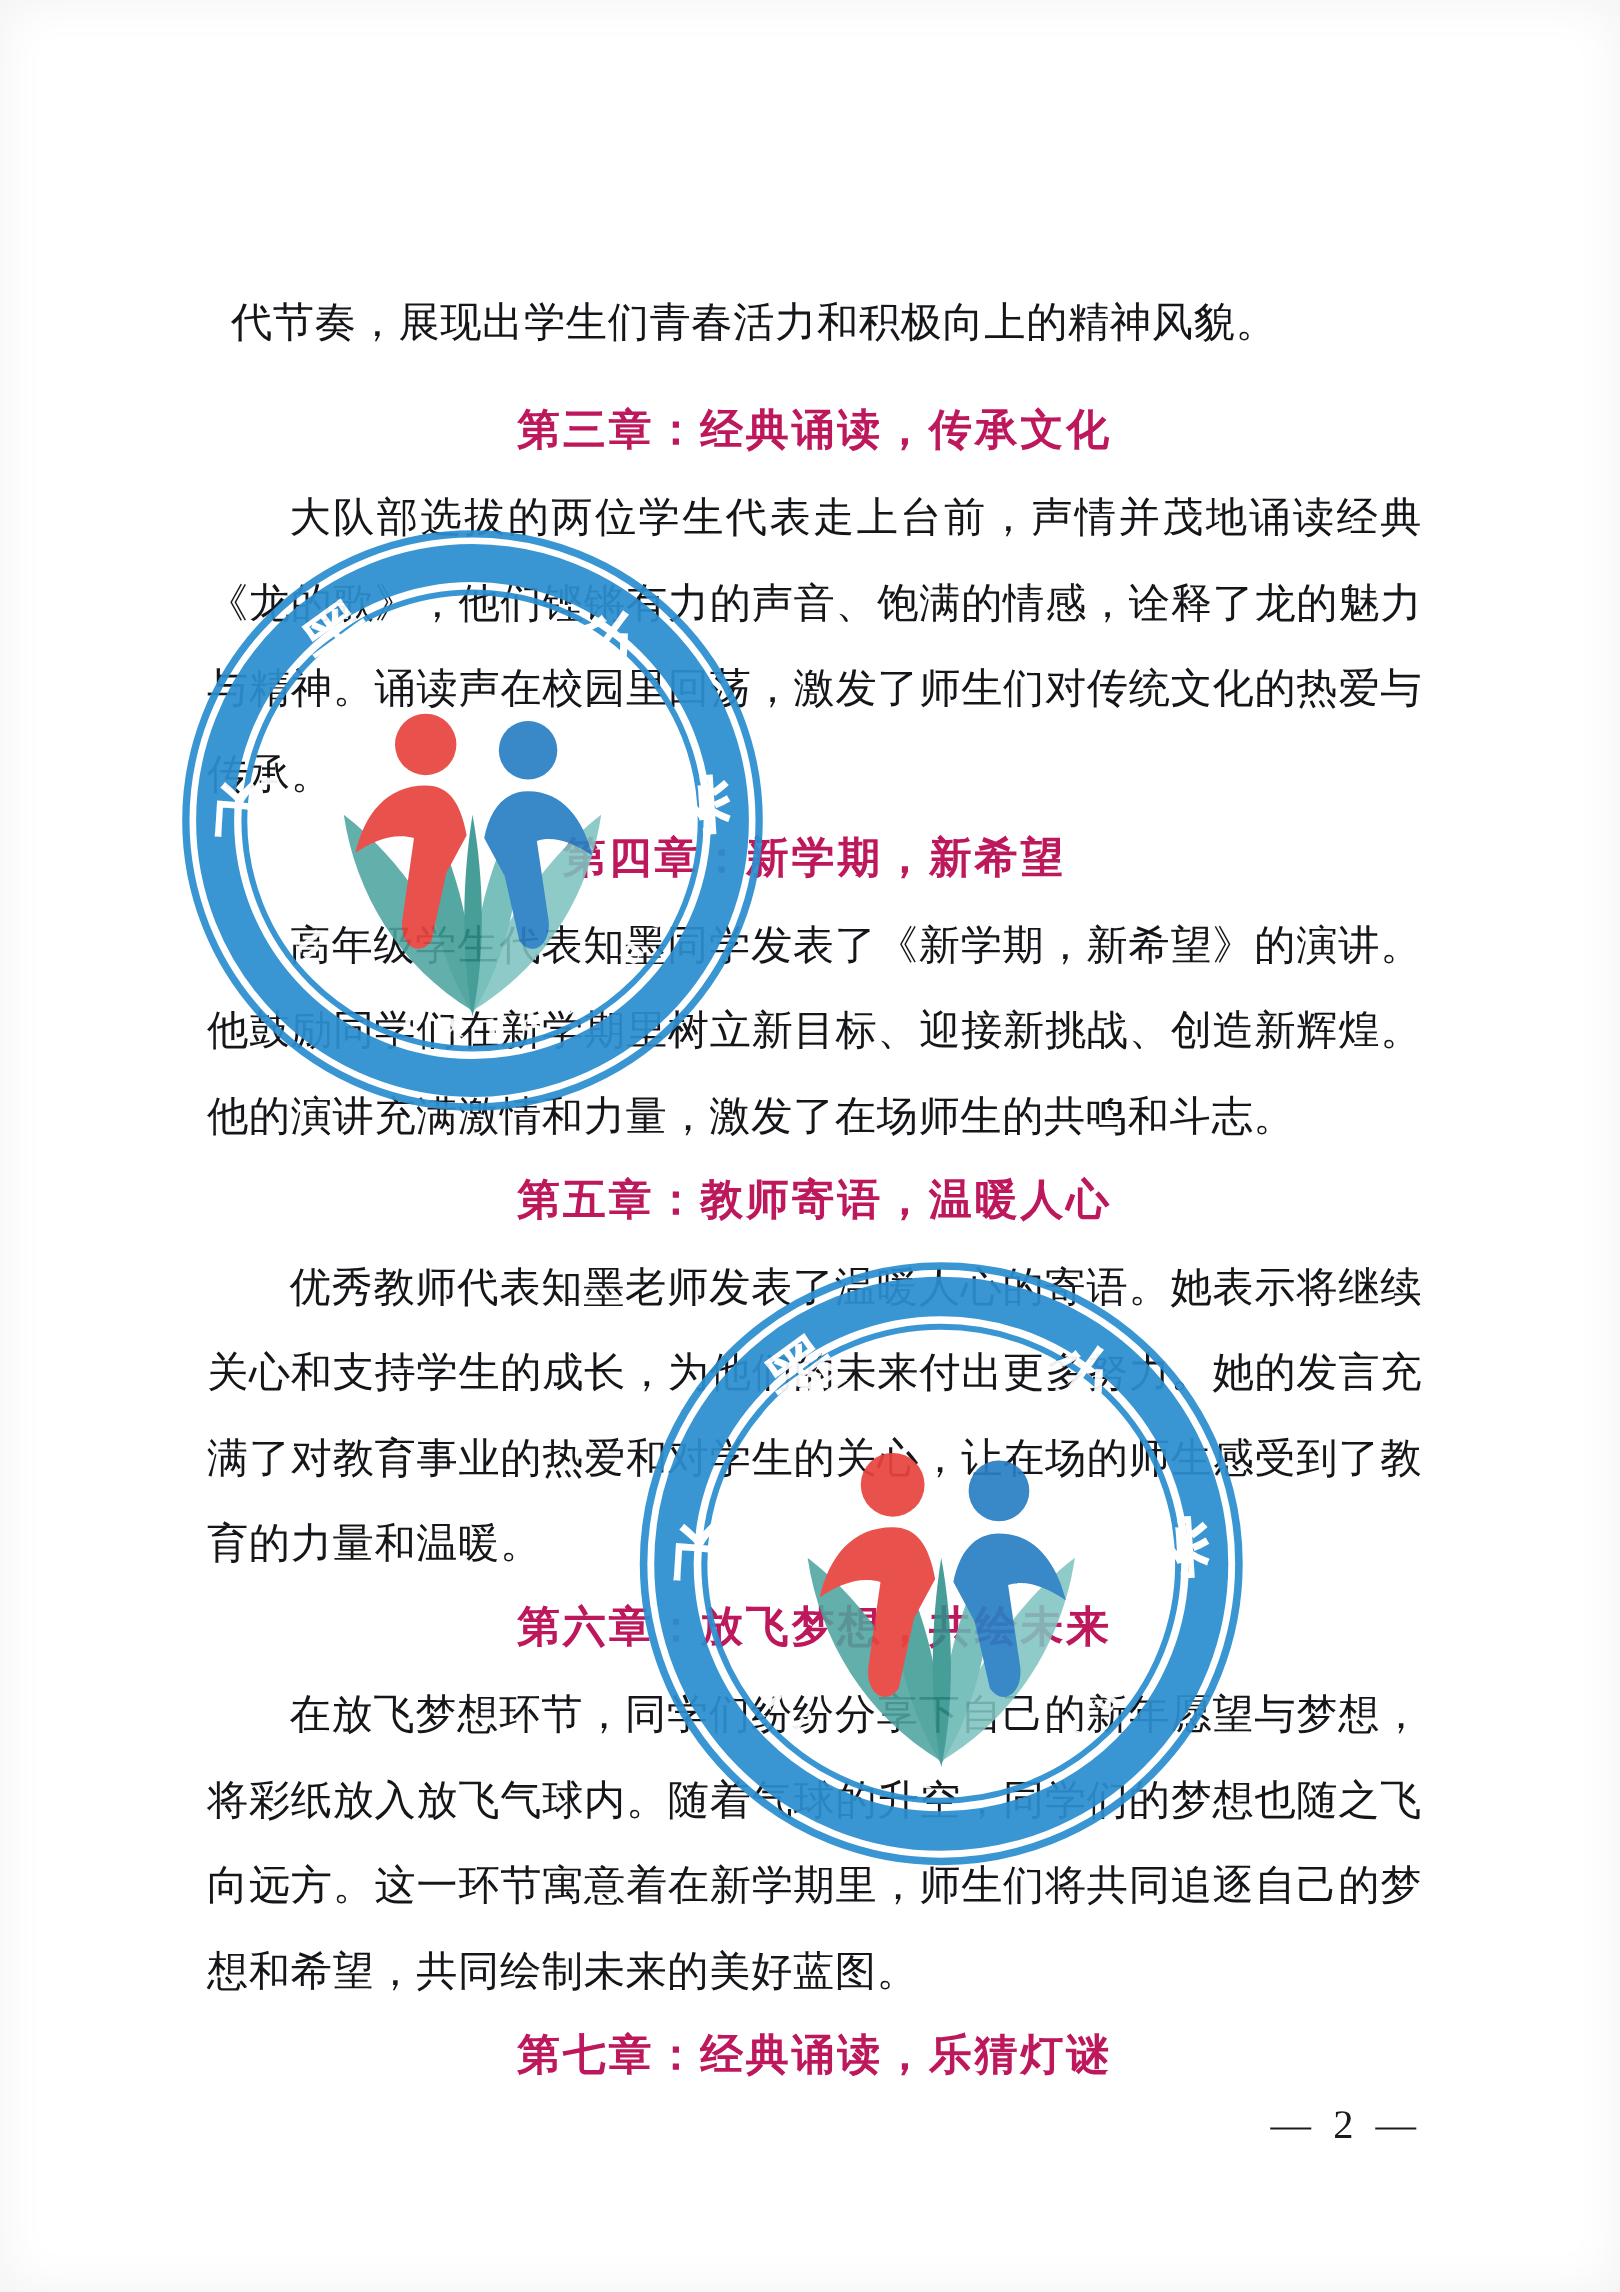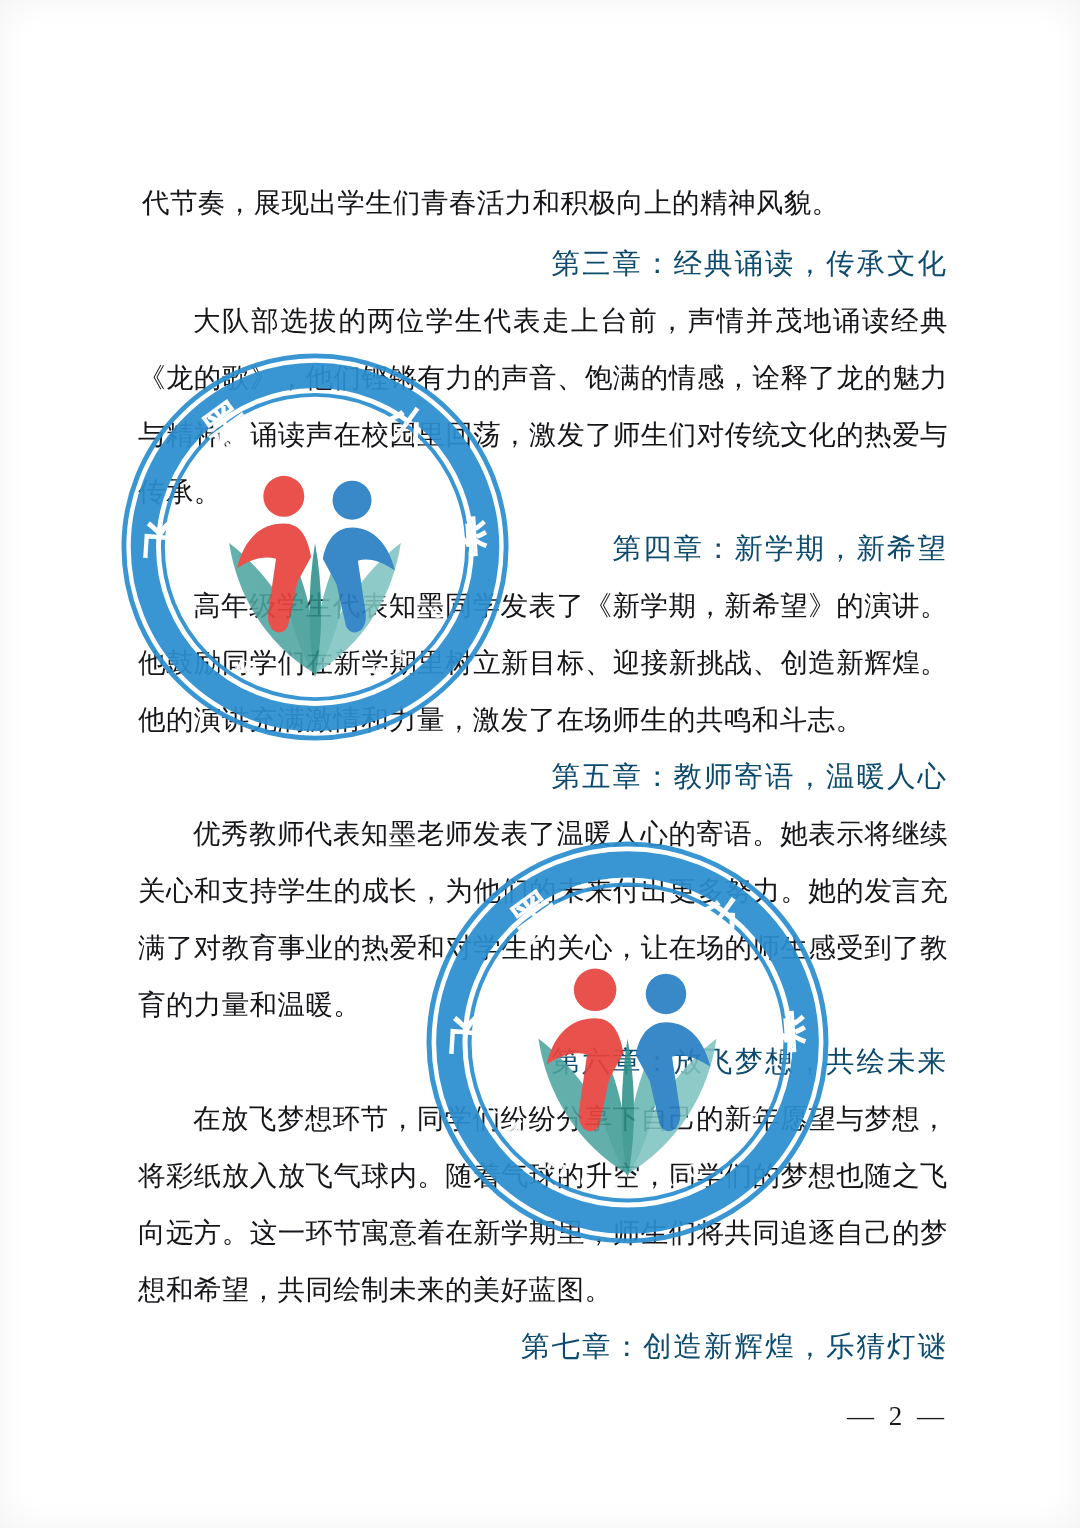--- a/index.html
+++ b/index.html
@@ -38,32 +38,32 @@
     color: #16161a;
     text-align: justify;
     text-justify: inter-ideograph;
     letter-spacing: 0.4px;
   }
   p.para {
     margin: 0;
     text-indent: 2em;
   }
   p.cont {
-    margin: 4px;
+    margin: 16px;
     text-indent: 0;
   }
   h2.chapter {
     margin: 0;
     font-size: 28.5px;
     line-height: 57px;
-    font-weight: normal;
-    text-align: right;
+    font-weight: bold;
+    text-align: center;
     letter-spacing: 2px;
     font-family: "Liberation Serif", "DejaVu Serif", serif;
-    color: #0c4a6e;
+    color: #be185d;
   }
   .pagenum {
     position: absolute;
     left: 0;
     right: 0;
     bottom: 96px;
     text-align: right;
     padding-right: 132px;
     font-family: "Liberation Serif", "DejaVu Serif", serif;
     font-size: 27px;
@@ -95,21 +95,21 @@
     <div class="doc-body">
       <p class="cont">代节奏，展现出学生们青春活力和积极向上的精神风貌。</p>
       <h2 class="chapter">第三章：经典诵读，传承文化</h2>
       <p class="para">大队部选拔的两位学生代表走上台前，声情并茂地诵读经典《龙的歌》，他们铿锵有力的声音、饱满的情感，诠释了龙的魅力与精神。诵读声在校园里回荡，激发了师生们对传统文化的热爱与传承。</p>
       <h2 class="chapter">第四章：新学期，新希望</h2>
       <p class="para">高年级学生代表知墨同学发表了《新学期，新希望》的演讲。他鼓励同学们在新学期里树立新目标、迎接新挑战、创造新辉煌。他的演讲充满激情和力量，激发了在场师生的共鸣和斗志。</p>
       <h2 class="chapter">第五章：教师寄语，温暖人心</h2>
       <p class="para">优秀教师代表知墨老师发表了温暖人心的寄语。她表示将继续关心和支持学生的成长，为他们的未来付出更多努力。她的发言充满了对教育事业的热爱和对学生的关心，让在场的师生感受到了教育的力量和温暖。</p>
       <h2 class="chapter">第六章：放飞梦想，共绘未来</h2>
       <p class="para">在放飞梦想环节，同学们纷纷分享下自己的新年愿望与梦想，将彩纸放入放飞气球内。随着气球的升空，同学们的梦想也随之飞向远方。这一环节寓意着在新学期里，师生们将共同追逐自己的梦想和希望，共同绘制未来的美好蓝图。</p>
-      <h2 class="chapter">第七章：创造新辉煌，乐猜灯谜</h2>
+      <h2 class="chapter">第七章：经典诵读，乐猜灯谜</h2>
     </div>
   </div>
 
   <div class="pagenum">— 2 —</div>
 
   <div class="seal" id="seal-1">
     <svg viewBox="0 0 400 400" width="390" height="390" aria-hidden="true">
       <defs>
         <path id="topArc1" d="M 60,200 A 140,140 0 0 1 340,200"></path>
         <path id="botArc1" d="M 52,200 A 148,148 0 0 0 348,200"></path>

